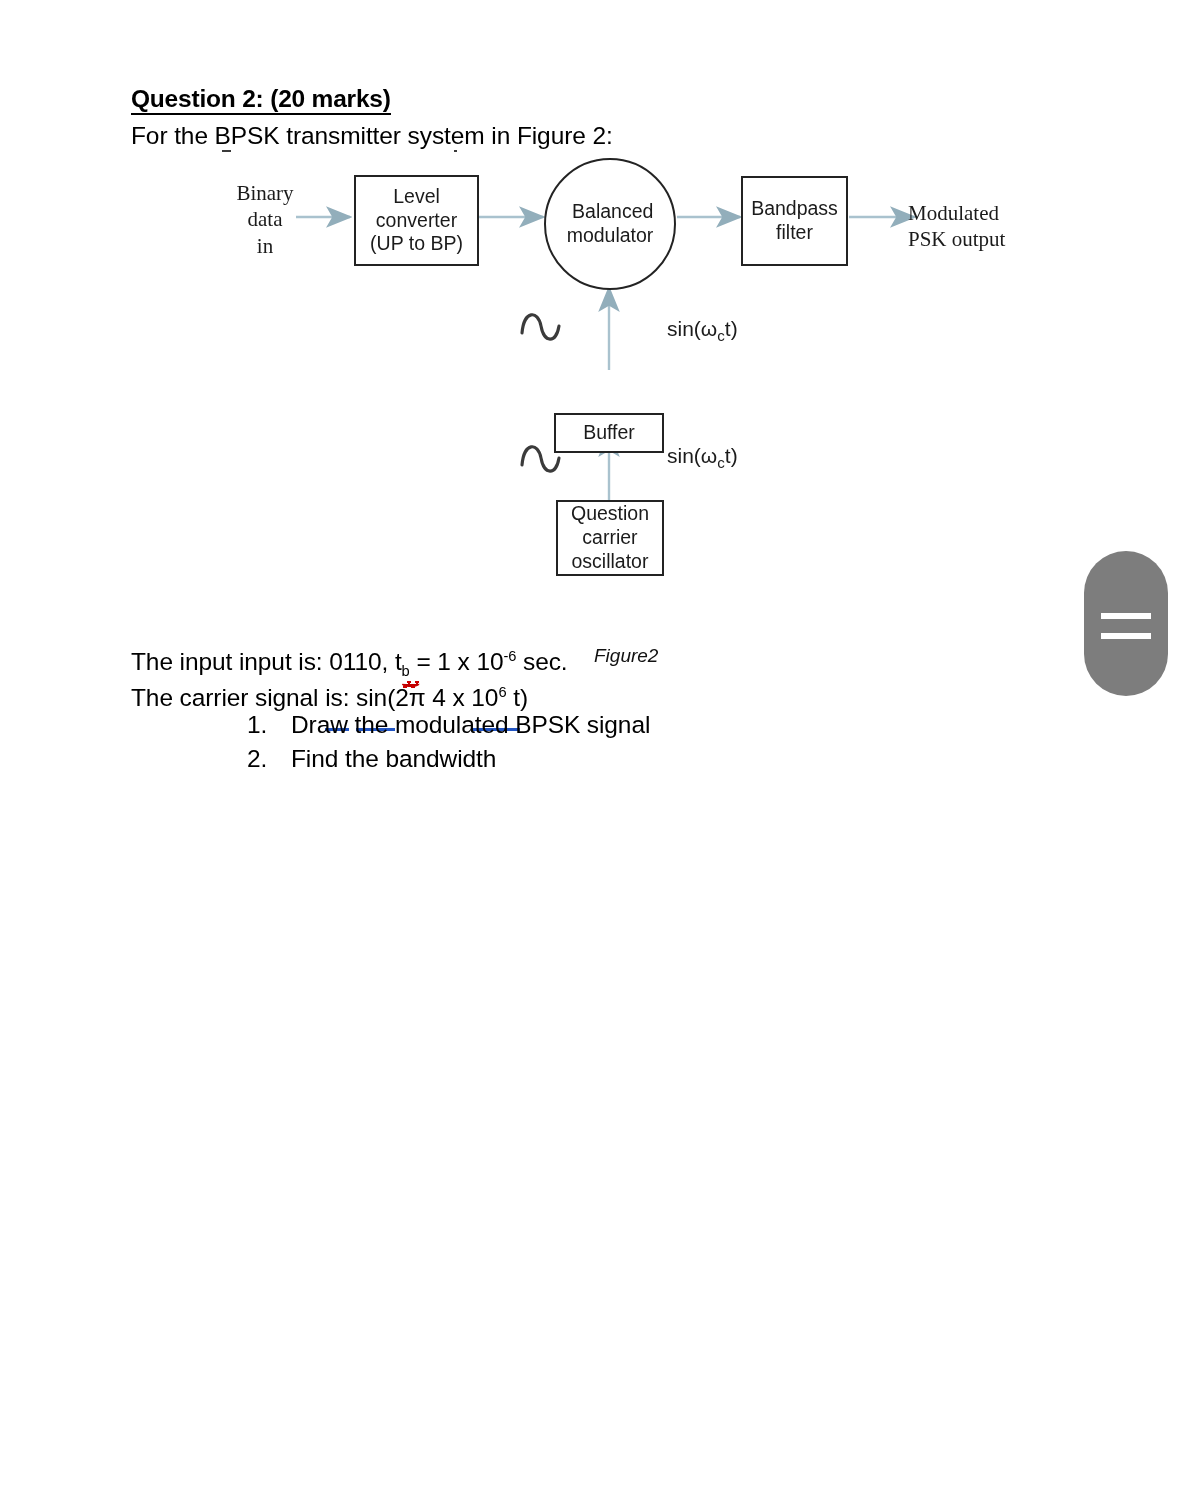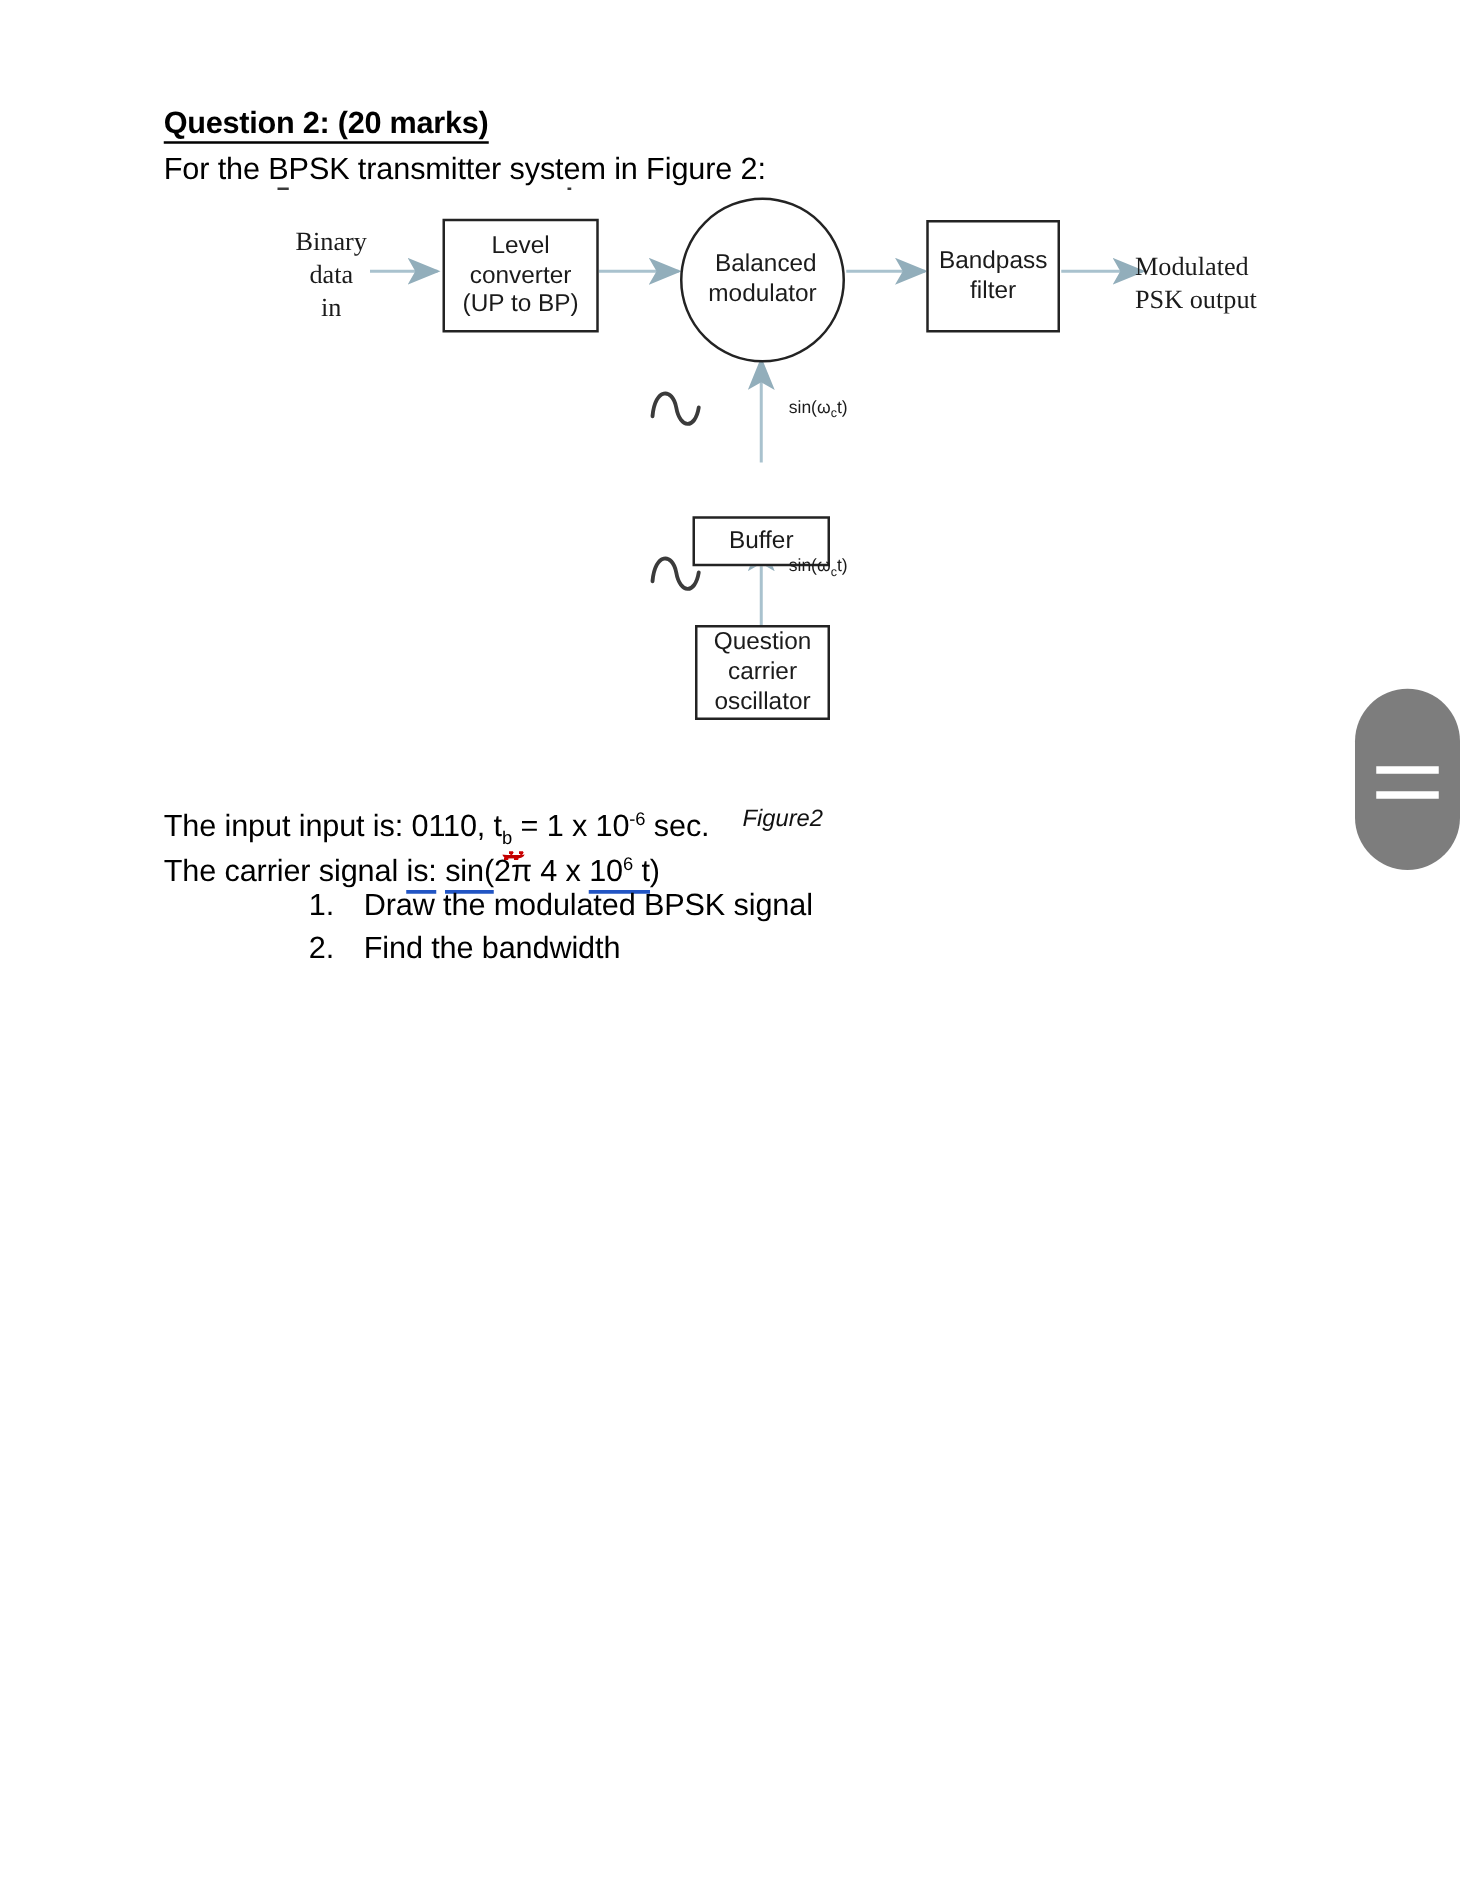--- a/index.html
+++ b/index.html
@@ -82,23 +82,24 @@
   .fig-label {
     position: absolute;
     font-size: 21px;
     line-height: 1.25;
     text-align: center;
     color: #1b1b1b;
     font-family: Liberation Serif, serif;
   }
   .sin-label {
     position: absolute;
-    font-size: 14px;
+    font-size: 21px;
     color: #1b1b1b;
     white-space: nowrap;
+    margin-left: 36px;
   }
   .sin-label sub { font-size: 0.72em; }
 
   
   .caption {
     position: absolute;
     left: 594px;
     top: 645px;
     font-size: 19px;
     font-style: italic;
@@ -137,21 +138,21 @@
     content: "";
     position: absolute;
     left: 0px; bottom: -6px;
     width: 18px; height: 6px;
     border-bottom: 3px solid #c00000;
     border-radius: 0 0 40% 40%;
     transform: skewX(-8deg);
   }
   .blue-u {
     border-bottom: 3px solid #2255c4;
-    padding-bottom: 1px;
+    padding-bottom: 17px;
   }
 
   
   .num-list {
     position: absolute;
     left: 247px;
     top: 708px;
     font-size: 24.5px;
     line-height: 1.37;
     letter-spacing: -0.1px;

